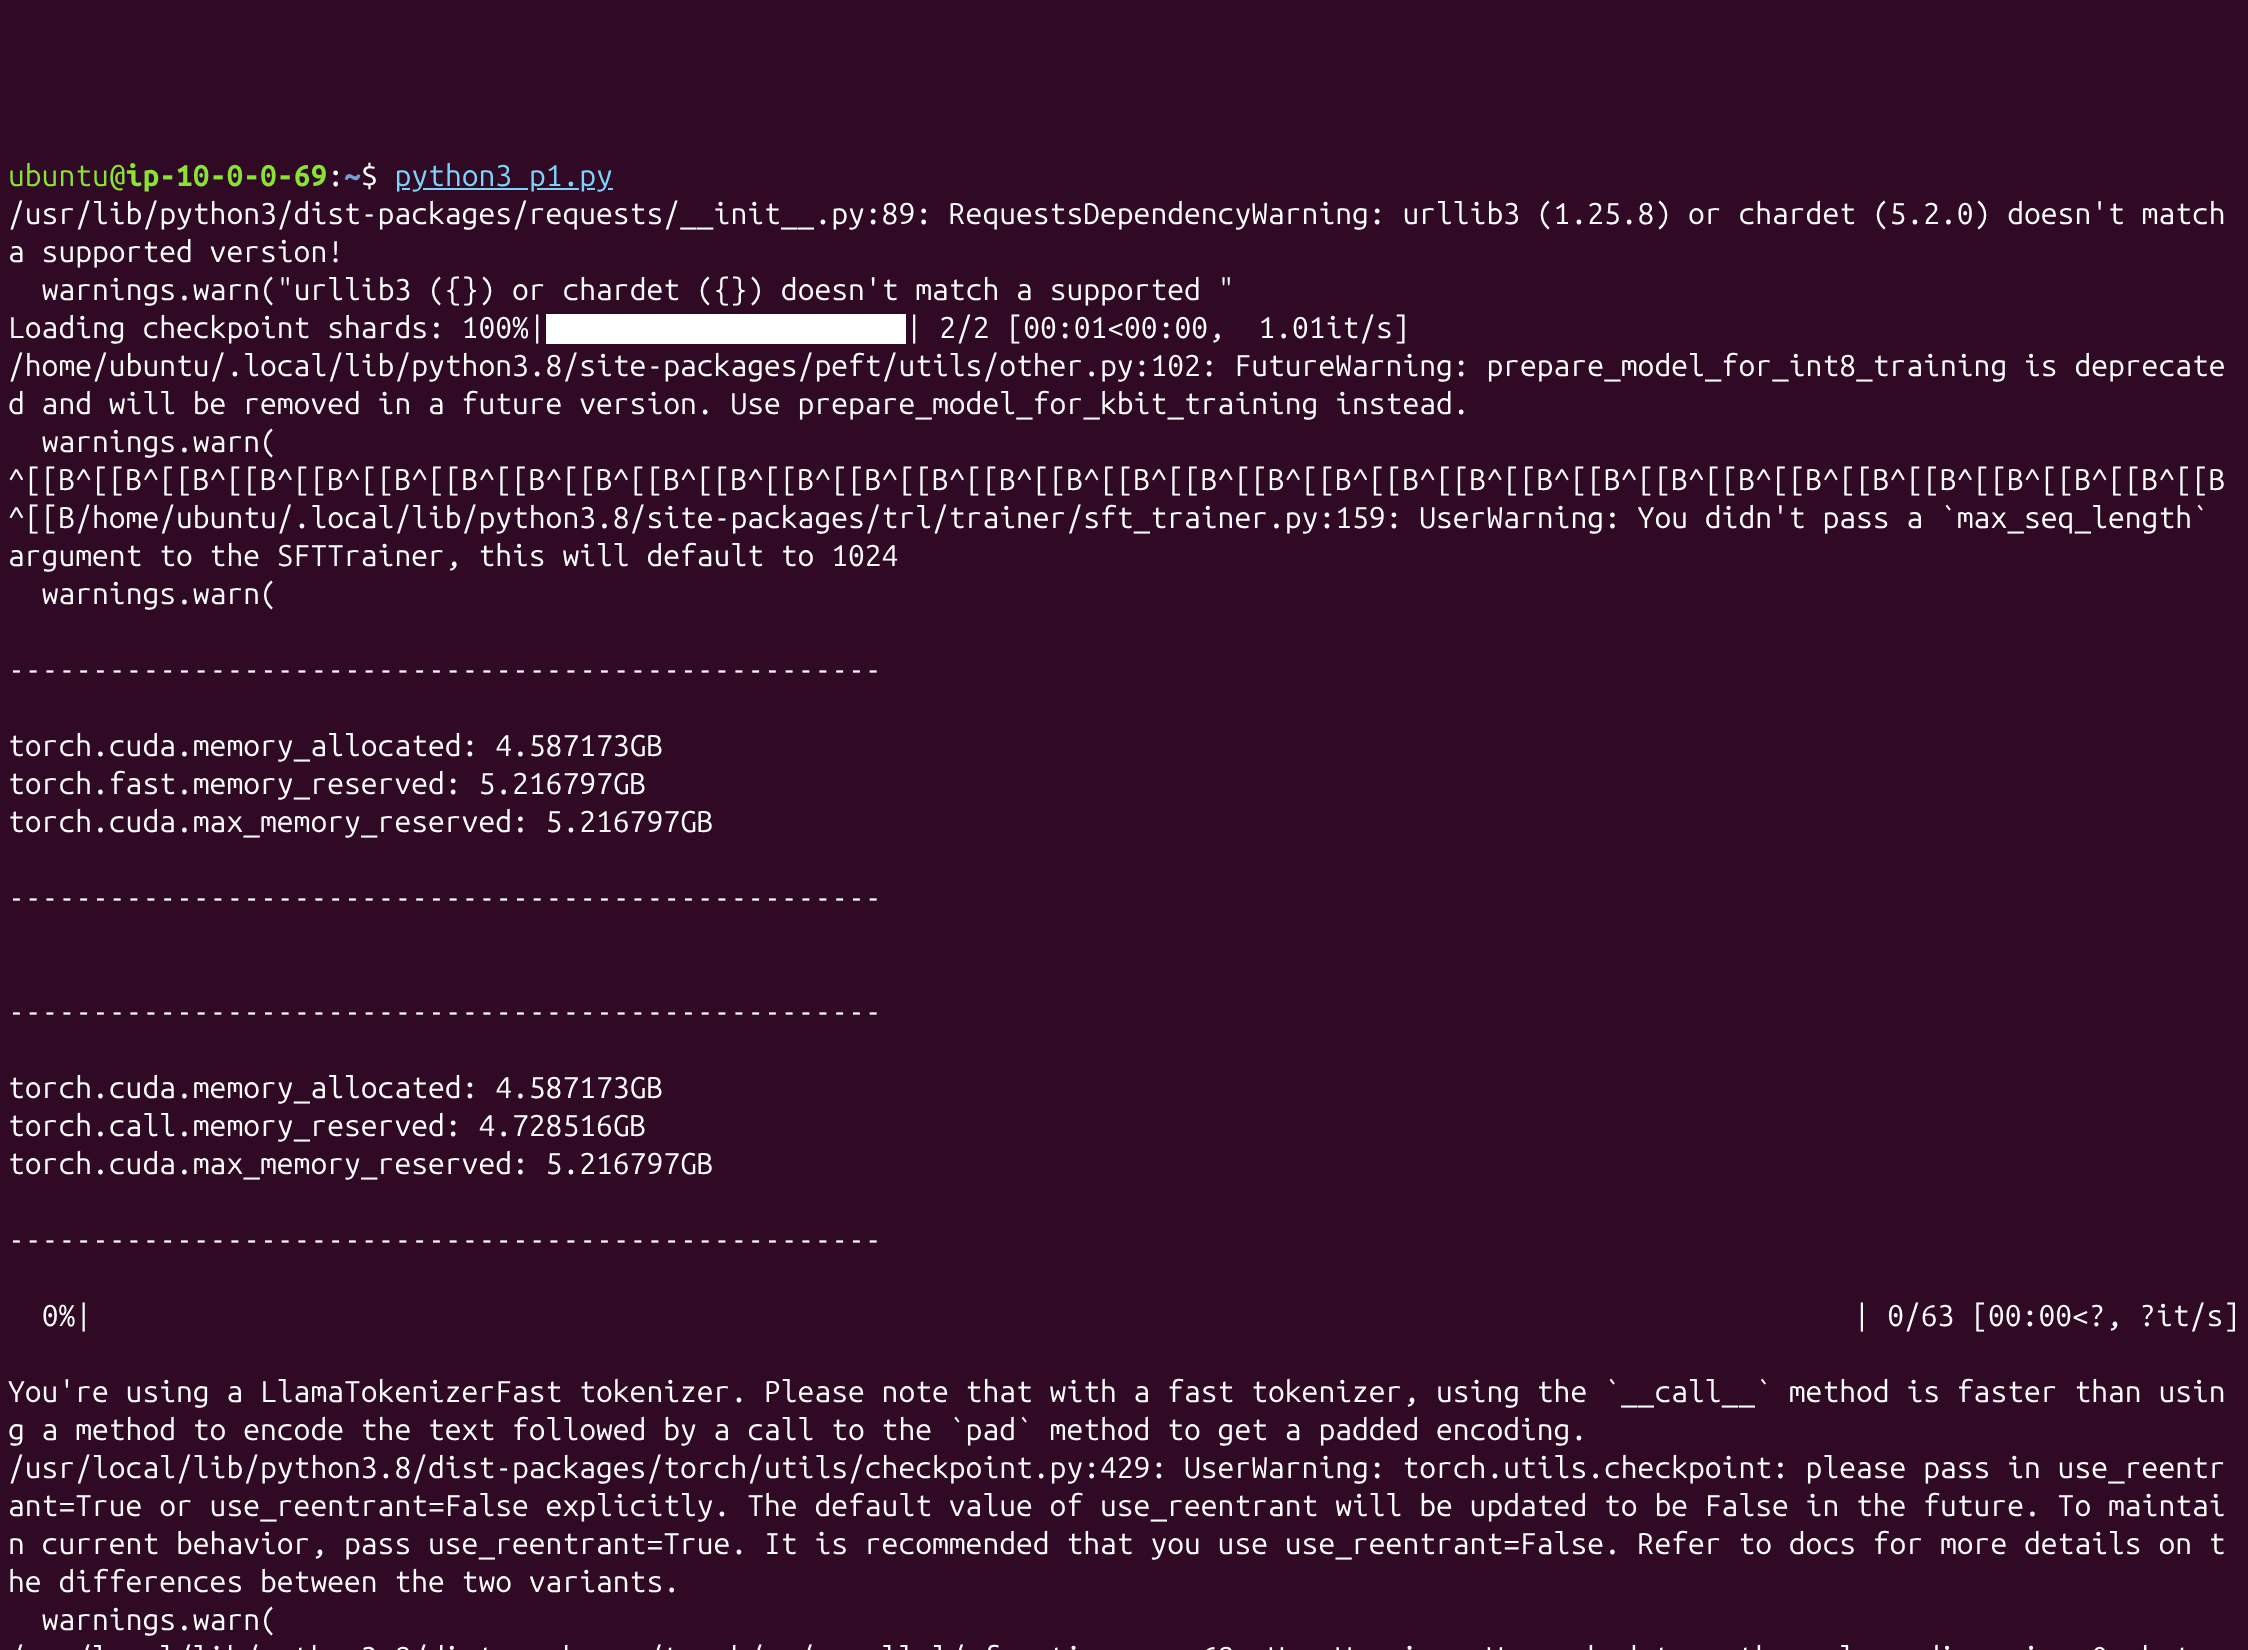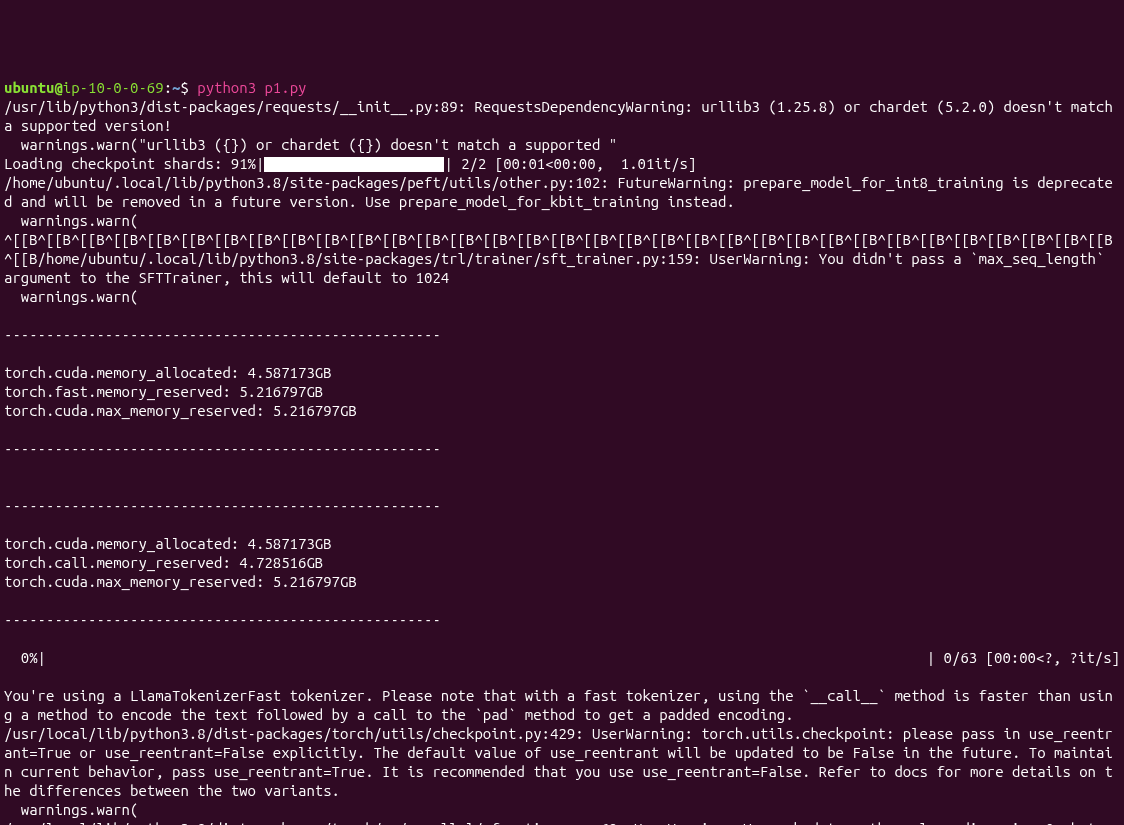--- a/index.html
+++ b/index.html
@@ -9,42 +9,42 @@
     font-family: 'Ubuntu Mono', 'DejaVu Sans Mono', 'Consolas', monospace;
     font-size: 15px;
     line-height: 19px;
     width: 1124px;
     height: 825px;
     overflow: hidden;
     padding: 2px 4px;
     white-space: pre-wrap;
     word-break: break-all;
   }
-  .prompt-user { color: #8ae234; font-weight: bold; }
-  .prompt-host { color: #8ae234; font-weight: normal; }
+  .prompt-user { color: #8ae234; font-weight: normal; }
+  .prompt-host { color: #8ae234; font-weight: bold; }
   .prompt-path { color: #729fcf; font-weight: bold; }
   .prompt-sep { color: #ffffff; }
-  .cmd { color: #ec4899; }
+  .cmd { color: #7dd3fc; text-decoration: underline; }
   .out { color: #ffffff; }
   .bar-fill {
     background: #ffffff;
     display: inline-block;
     height: 15px;
     vertical-align: text-bottom;
   }
 </style>
 </head>
 <body>
 
 
 
 <div><span><span class="prompt-user">ubuntu</span><span class="prompt-user">@</span><span class="prompt-host">ip-10-0-0-69</span><span class="prompt-sep">:</span><span class="prompt-path">~</span><span class="prompt-sep">$ </span><span class="cmd">python3 p1.py</span></span>
 <span class="out">/usr/lib/python3/dist-packages/requests/__init__.py:89: RequestsDependencyWarning: urllib3 (1.25.8) or chardet (5.2.0) doesn't match a supported version!</span>
 <span class="out">  warnings.warn("urllib3 ({}) or chardet ({}) doesn't match a supported "</span>
-<span class="out"><span>Loading checkpoint shards: 91%|</span><span class="bar-fill" style="width:180px"></span><span>| 2/2 [00:01&lt;00:00,  1.01it/s]</span></span>
+<span class="out"><span>Loading checkpoint shards: 100%|</span><span class="bar-fill" style="width:180px"></span><span>| 2/2 [00:01&lt;00:00,  1.01it/s]</span></span>
 <span class="out">/home/ubuntu/.local/lib/python3.8/site-packages/peft/utils/other.py:102: FutureWarning: prepare_model_for_int8_training is deprecated and will be removed in a future version. Use prepare_model_for_kbit_training instead.</span>
 <span class="out">  warnings.warn(</span>
 <span class="out">^[[B^[[B^[[B^[[B^[[B^[[B^[[B^[[B^[[B^[[B^[[B^[[B^[[B^[[B^[[B^[[B^[[B^[[B^[[B^[[B^[[B^[[B^[[B^[[B^[[B^[[B^[[B^[[B^[[B^[[B^[[B^[[B^[[B^[[B/home/ubuntu/.local/lib/python3.8/site-packages/trl/trainer/sft_trainer.py:159: UserWarning: You didn't pass a `max_seq_length` argument to the SFTTrainer, this will default to 1024</span>
 <span class="out">  warnings.warn(</span>
 <span class="out"></span>
 <span class="out">----------------------------------------------------</span>
 <span class="out"></span>
 <span class="out">torch.cuda.memory_allocated: 4.587173GB</span>
 <span class="out">torch.fast.memory_reserved: 5.216797GB</span>
 <span class="out">torch.cuda.max_memory_reserved: 5.216797GB</span>

